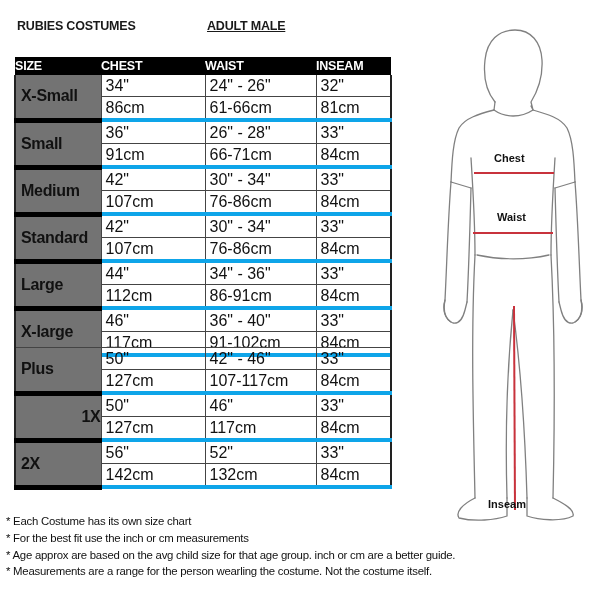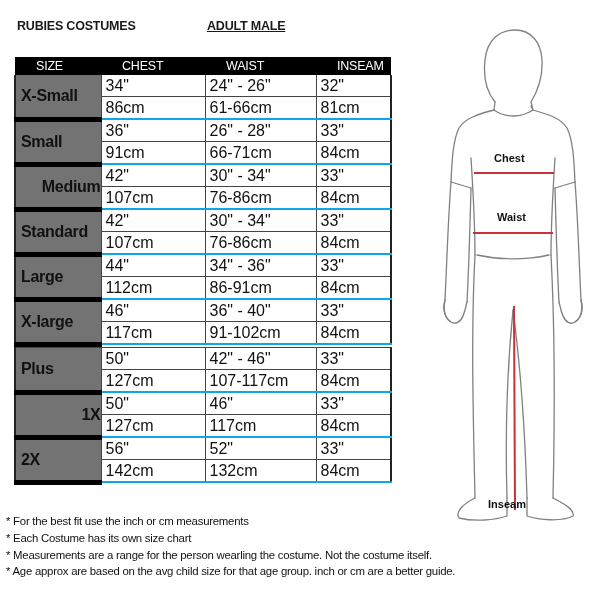--- a/index.html
+++ b/index.html
@@ -7,26 +7,26 @@
   .title { position:absolute; top:19px; font-size:12.5px; font-weight:bold; color:#1a1a1a; letter-spacing:-0.2px; }
   .t-brand { left:17px; }
   .t-cat { left:207px;text-decoration:underline; }
 
   .tbl { position:absolute; left:14px; width:376px; border-collapse:collapse; table-layout:fixed; }
   .tbl td, .tbl th { padding:0; margin:0; }
   .tbl col.c0 { width:86px; } .tbl col.c1 { width:104px; } .tbl col.c2 { width:111px; } .tbl col.c3 { width:75px; }
   .tbl-main { top:57px; }
   .tbl-plus { top:347px; }
 
-  .hdr th { background:#000; color:#fff; font-size:12.5px; font-weight:normal; text-align:left; height:18px; padding-left:21px; letter-spacing:-0.2px; }
+  .hdr th { background:#000; color:#fff; font-size:12.5px; font-weight:bold; text-align:left; height:18px; padding-left:0; letter-spacing:-0.2px; }
   .size-cell { background:#737373; font-weight:bold; font-size:16px; padding-left:5px !important; border-left:2px solid #222; border-right:1px solid #444; vertical-align:middle; letter-spacing:-0.3px; }
   .val { font-size:16px; height:21px; line-height:21px; padding-left:4px !important; border-left:1px solid #444; border-right:1px solid #444; white-space:nowrap; color:#111; }
   .val.last { border-right:2px solid #222; }
   .top-sub td.val { border-bottom:1px solid #444; }
-  .grp-end td { border-bottom:2px solid #0ea5e9; }
+  .grp-end td { border-bottom:4px solid #0ea5e9; }
   .tbl-plus .first-row td { border-top:1px solid #444; }
 
   .notes { position:absolute; left:6px; top:513px; font-size:11.4px; line-height:16.8px; color:#111; letter-spacing:-0.25px; }
   .notes div { white-space:nowrap; }
 
   .figure { position:absolute; left:415px; top:10px; width:180px; height:515px; }
   .lbl { position:absolute; font-size:11px; font-weight:bold; color:#111; }
 </style>
 </head>
 <body>
@@ -66,21 +66,21 @@
         <td class="val">36"</td>
         <td class="val">26" - 28"</td>
         <td class="val last">33"</td>
       </tr>
       <tr class="grp-end">
         <td class="val">91cm</td>
         <td class="val">66-71cm</td>
         <td class="val last">84cm</td>
       </tr>
       <tr class="top-sub">
-        <td class="size-cell" rowspan="2" style="border-bottom: 5px solid rgb(0, 0, 0); text-align: right;">Medium</td>
+        <td class="size-cell" rowspan="2" style="border-bottom: 5px solid rgb(0, 0, 0);">Medium</td>
         <td class="val">42"</td>
         <td class="val">30" - 34"</td>
         <td class="val last">33"</td>
       </tr>
       <tr class="grp-end">
         <td class="val">107cm</td>
         <td class="val">76-86cm</td>
         <td class="val last">84cm</td>
       </tr>
       <tr class="top-sub">
@@ -157,24 +157,24 @@
       </tr>
       <tr class="grp-end">
         <td class="val">142cm</td>
         <td class="val">132cm</td>
         <td class="val last">84cm</td>
       </tr>
     </tbody>
 </table>
 
 <div class="notes">
+  <div>* Each Costume has its own size chart</div>
   <div>* For the best fit use the inch or cm measurements</div>
-  <div>* Each Costume has its own size chart</div>
+  <div>* Age approx are based on the avg child size for that age group. inch or cm are a better guide.</div>
   <div>* Measurements are a range for the person wearling the costume. Not the costume itself.</div>
-  <div>* Age approx are based on the avg child size for that age group. inch or cm are a better guide.</div>
 </div>
 
 <div class="figure">
   <svg width="180" height="515" viewBox="0 0 180 515">
     <g fill="none" stroke="#808080" stroke-width="1.3" stroke-linejoin="round" stroke-linecap="round">
 
       <path d="M80,92 C72,82 68,68 70,50 C72,30 84,20 100,20 C116,20 126,32 127,50 C128,68 122,82 116,92 L118,100 L116,96"></path>
       <path d="M80,92 L79,100"></path>
       <path d="M79,100 C90,108 106,108 118,100"></path>
 

